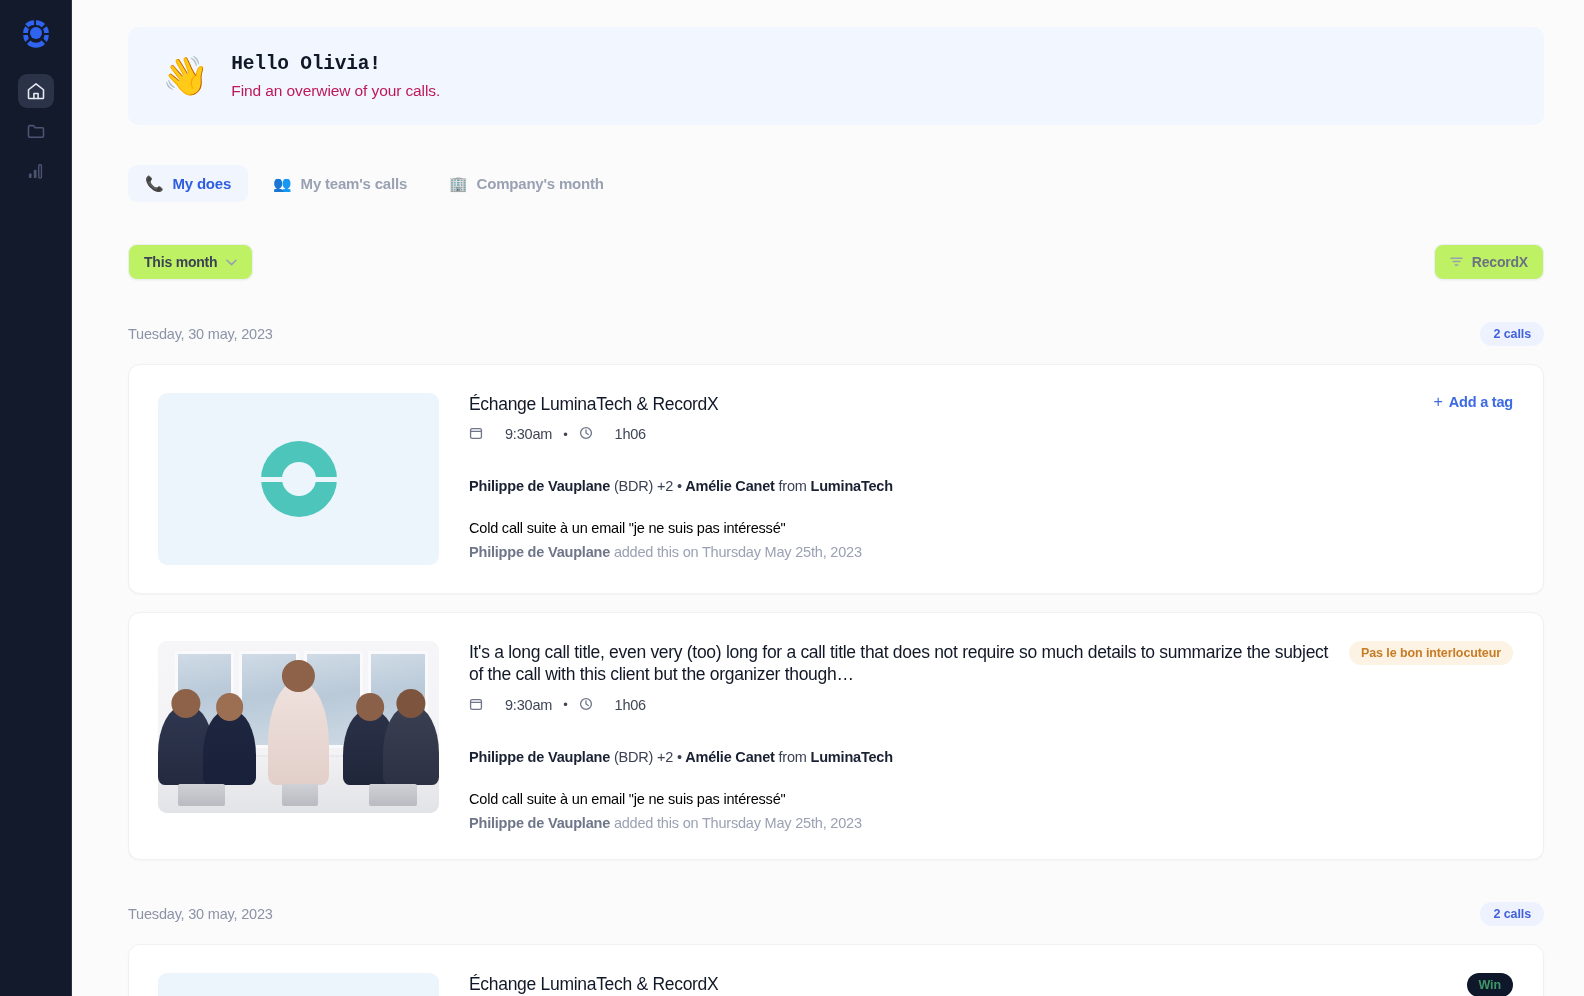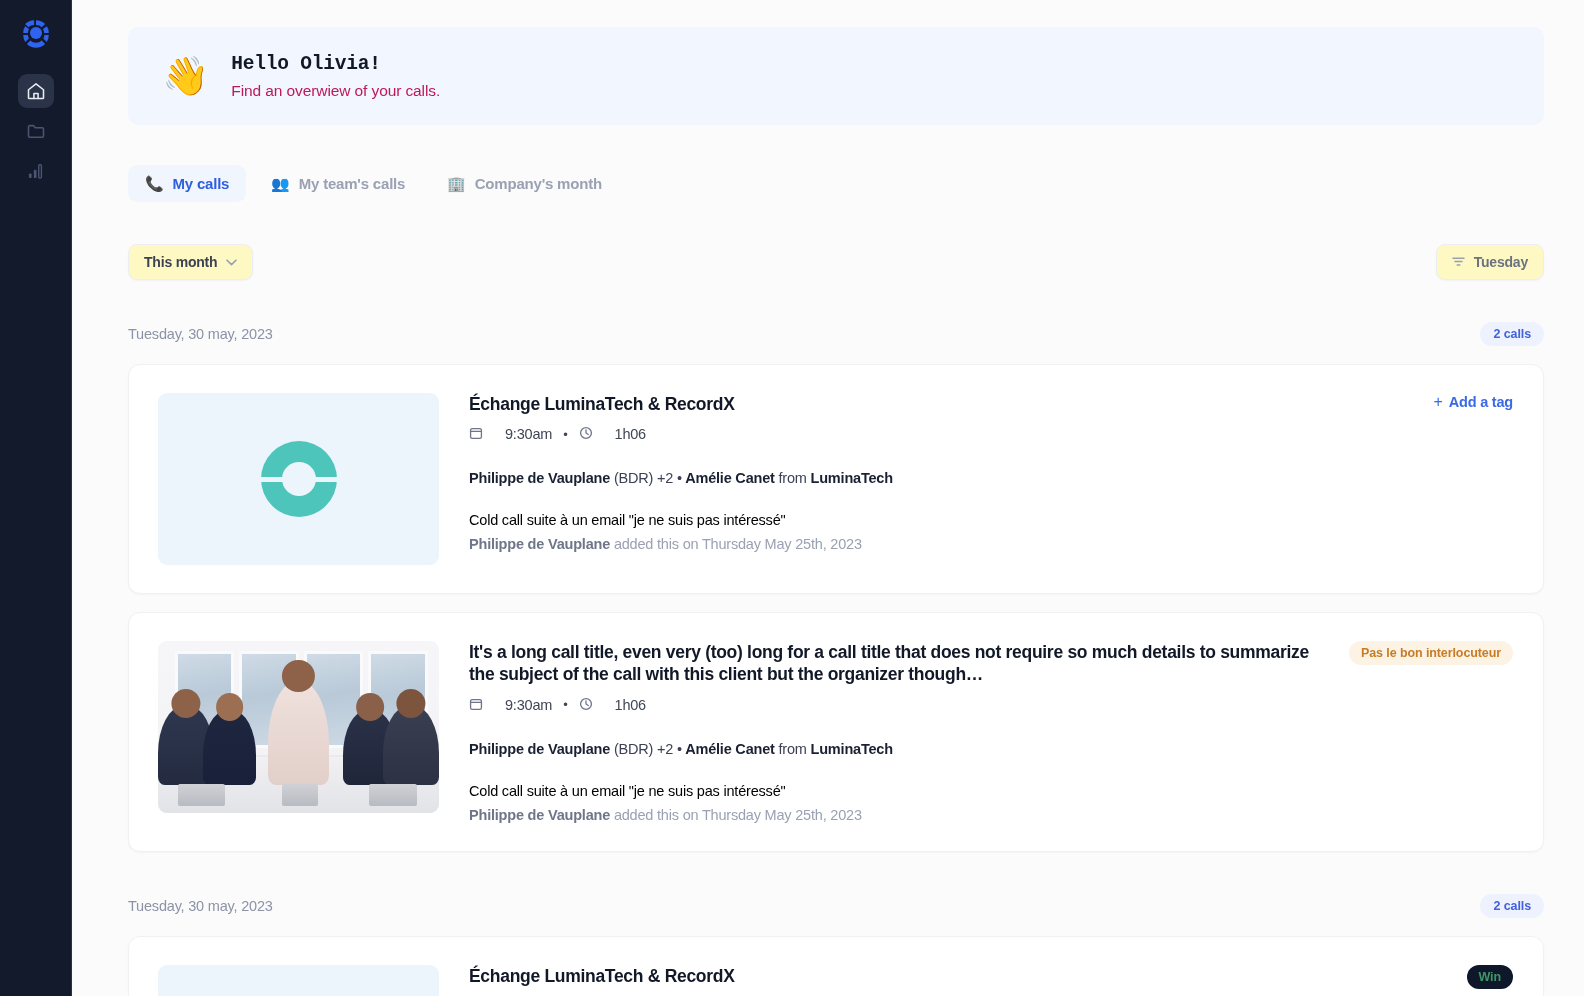--- a/index.html
+++ b/index.html
@@ -120,21 +120,21 @@
   .tab .tico { font-size: 15px; line-height: 1; }
 
   
   .filter-row {
     display: flex;
     align-items: center;
     justify-content: space-between;
     margin-top: 42px;
   }
   .pill-btn {
-    background: #fef9c3;
+    background: #bef264;
     border: 1px solid #eceef3;
     border-radius: 9px;
     height: 36px;
     display: inline-flex;
     align-items: center;
     gap: 9px;
     padding: 0 15px;
     font-size: 14px;
     font-weight: bold;
     color: #3c4254;
@@ -284,21 +284,21 @@
     min-width: 0;
   }
   .card-top {
     display: flex;
     align-items: flex-start;
     justify-content: space-between;
     gap: 16px;
   }
   .call-title {
     font-size: 17.5px;
-    font-weight: bold;
+    font-weight: normal;
     color: #111827;
     letter-spacing: -0.3px;
     line-height: 1.28;
     max-width: 880px;
   }
   .add-tag {
     flex: 0 0 auto;
     color: #3b6ae4;
     font-size: 14.5px;
     font-weight: bold;
@@ -329,21 +329,21 @@
     gap: 11px;
     margin-top: 11px;
     font-size: 14.5px;
     color: #3f4656;
     letter-spacing: -0.2px;
   }
   .meta-row .mi { display: inline-flex; align-items: flex-start; gap: 22px; }
   .meta-dot { color: #3f4656; font-size: 13px; }
 
   .participants {
-    margin-top: 28px;
+    margin-top: 36px;
     font-size: 14.5px;
     color: #1a2133;
     letter-spacing: -0.2px;
     font-weight: bold;
   }
   .participants .reg { font-weight: normal; color: #3c4254; }
 
   .note {
     margin-top: 26px;
     font-size: 14.5px;
@@ -414,21 +414,21 @@
         <div class="wave-emoji">👋</div>
         <div class="greeting-text">
           <h1>Hello Olivia!</h1>
           <p>Find an overwiew of your calls.</p>
         </div>
       </div>
 
       <div class="tabs">
         <div class="tab active">
           <span class="tico">📞</span>
-          <span>My calls</span>
+          <span>My does</span>
         </div>
         <div class="tab">
           <span class="tico">👥</span>
           <span>My team's calls</span>
         </div>
         <div class="tab">
           <span class="tico">🏢</span>
           <span>Company's month</span>
         </div>
       </div>
@@ -443,21 +443,21 @@
           </span>
         </div>
         <div class="pill-btn filter-btn">
           <span>
             <svg width="13" height="12" viewBox="0 0 13 12" fill="none" stroke="#98a0b0" stroke-width="1.5" stroke-linecap="round" class="svg-ico">
               <path d="M1 2.3 h11"></path>
                 <path d="M3 5.6 h7"></path>
                 <path d="M5.2 8.9 h2.6"></path>
             </svg>
           </span>
-          <span>Tuesday</span>
+          <span>RecordX</span>
         </div>
       </div>
 
       <div class="group-head">
         <div class="group-date">Tuesday, 30 may, 2023</div>
         <div class="count-badge">2 calls</div>
       </div>
 
       <div class="card">
         <div class="thumb logo-thumb">

